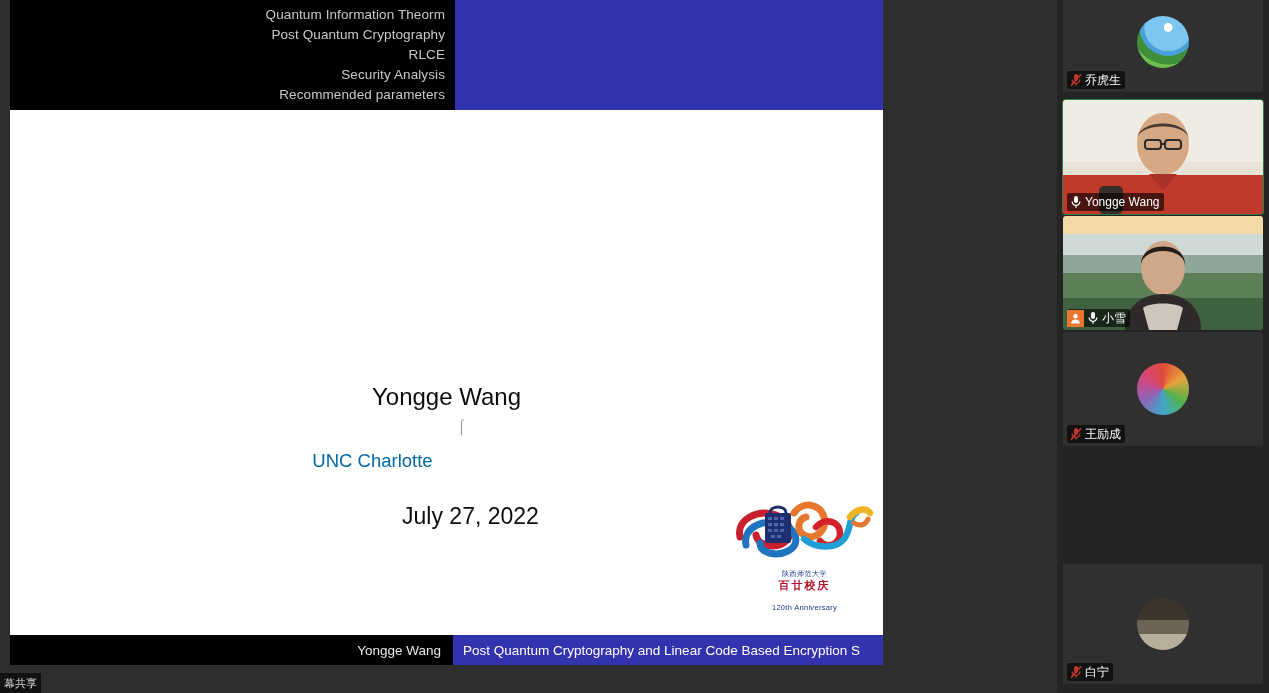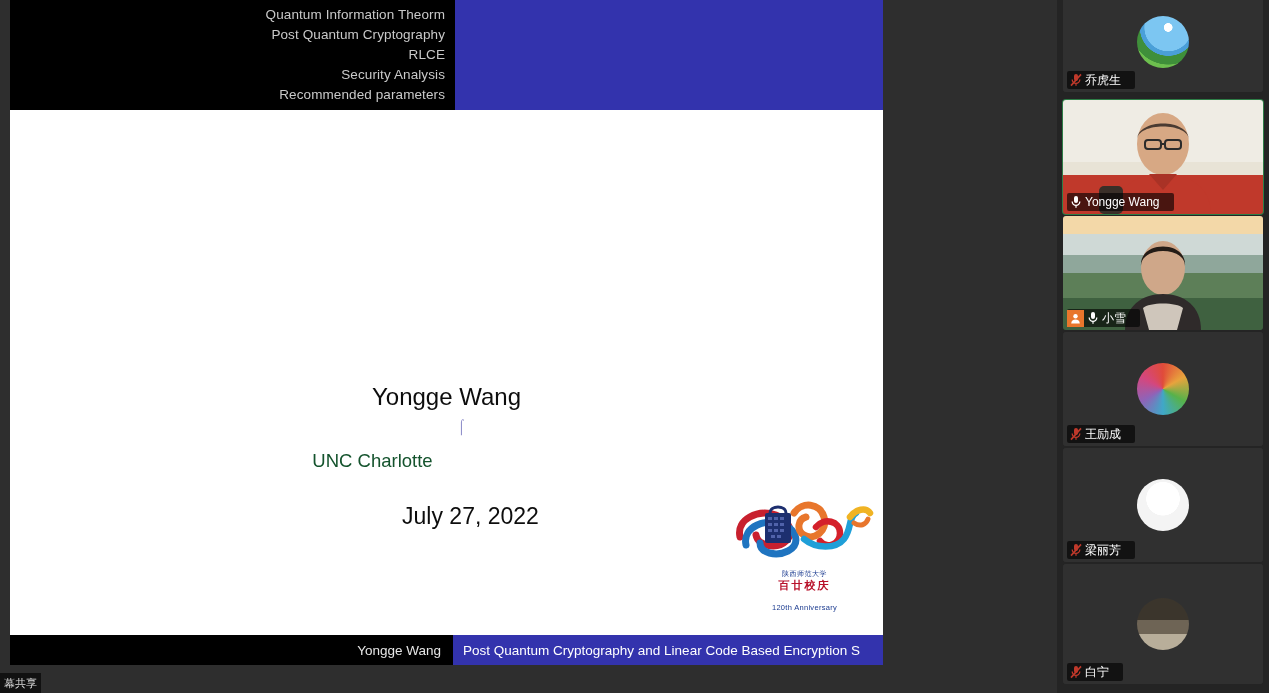--- a/index.html
+++ b/index.html
@@ -111,21 +111,21 @@
     width: 873px;
     text-align: center;
     color: #0d0d0d;
     font-size: 24px;
   }
   .affil {
     position: absolute;
     left: 0; top: 340px;
     width: 725px;
     text-align: center;
-    color: #14532d;
+    color: #0369a1;
     font-size: 18.5px;
   }
   .datetext {
     position: absolute;
     left: 0; top: 393px;
     width: 873px;
     text-align: center;
     color: #0d0d0d;
     font-size: 23px;
     padding-left: 48px;
@@ -251,21 +251,21 @@
 
   
   .nametag {
     position: absolute;
     left: 4px; bottom: 3px;
     height: 18px;
     display: flex;
     align-items: center;
     background: rgba(0,0,0,0.62);
     border-radius: 2px;
-    padding-right: 14px;
+    padding-right: 4px;
     max-width: 190px;
   }
   .host-badge {
     width: 17px; height: 17px;
     background: #e8762c;
     display: flex; align-items: center; justify-content: center;
     flex: 0 0 auto;
   }
   .mic {
     width: 17px; height: 18px;
@@ -429,47 +429,31 @@
     <svg width="12" height="14" viewBox="0 0 12 14">
       <rect x="4" y="1" width="4" height="7" rx="2" fill="#c0392b"></rect>
       <path d="M2.2 6.6a3.8 3.8 0 0 0 7.6 0" fill="none" stroke="#c0392b" stroke-width="1.3"></path>
       <rect x="5.4" y="10.2" width="1.2" height="2.6" fill="#c0392b"></rect>
       <line x1="1" y1="12.6" x2="11" y2="1.4" stroke="#c0392b" stroke-width="1.6"></line>
     </svg>
           </span>
           <span class="nm">王励成</span>
         </div>
       </div>
-      <div class="tile" style="top: 448px; height: 114px;">
+      <div class="tile" style="top: 564px; height: 120px; text-align: right;">
         <div class="tile-media" style="background: rgb(48, 48, 48);">
-          <div class="avatar" style="background: radial-gradient(circle at 50% 38%, rgb(255, 255, 255) 0px, rgb(255, 255, 255) 40%, rgb(244, 244, 244) 41%, rgb(244, 244, 244) 100%);"></div>
+          <div class="avatar" style="background: linear-gradient(rgb(59, 53, 44) 0px, rgb(59, 53, 44) 42%, rgb(110, 100, 85) 42%, rgb(110, 100, 85) 70%, rgb(184, 174, 154) 70%, rgb(184, 174, 154) 100%);"></div>
         </div>
         <div class="nametag">
           <span class="mic">
     <svg width="12" height="14" viewBox="0 0 12 14">
       <rect x="4" y="1" width="4" height="7" rx="2" fill="#c0392b"></rect>
       <path d="M2.2 6.6a3.8 3.8 0 0 0 7.6 0" fill="none" stroke="#c0392b" stroke-width="1.3"></path>
       <rect x="5.4" y="10.2" width="1.2" height="2.6" fill="#c0392b"></rect>
       <line x1="1" y1="12.6" x2="11" y2="1.4" stroke="#c0392b" stroke-width="1.6"></line>
     </svg>
           </span>
-          <span class="nm">梁丽芳</span>
-        </div>
-      </div>
-      <div class="tile" style="top: 564px; height: 120px; text-align: right;">
-        <div class="tile-media" style="background: rgb(48, 48, 48);">
-          <div class="avatar" style="background: linear-gradient(rgb(59, 53, 44) 0px, rgb(59, 53, 44) 42%, rgb(110, 100, 85) 42%, rgb(110, 100, 85) 70%, rgb(184, 174, 154) 70%, rgb(184, 174, 154) 100%);"></div>
-        </div>
-        <div class="nametag">
-          <span class="mic">
-    <svg width="12" height="14" viewBox="0 0 12 14">
-      <rect x="4" y="1" width="4" height="7" rx="2" fill="#c0392b"></rect>
-      <path d="M2.2 6.6a3.8 3.8 0 0 0 7.6 0" fill="none" stroke="#c0392b" stroke-width="1.3"></path>
-      <rect x="5.4" y="10.2" width="1.2" height="2.6" fill="#c0392b"></rect>
-      <line x1="1" y1="12.6" x2="11" y2="1.4" stroke="#c0392b" stroke-width="1.6"></line>
-    </svg>
-          </span>
           <span class="nm">白宁</span>
         </div>
       </div>
     </div>
 
 </div>
 
 </body></html>

